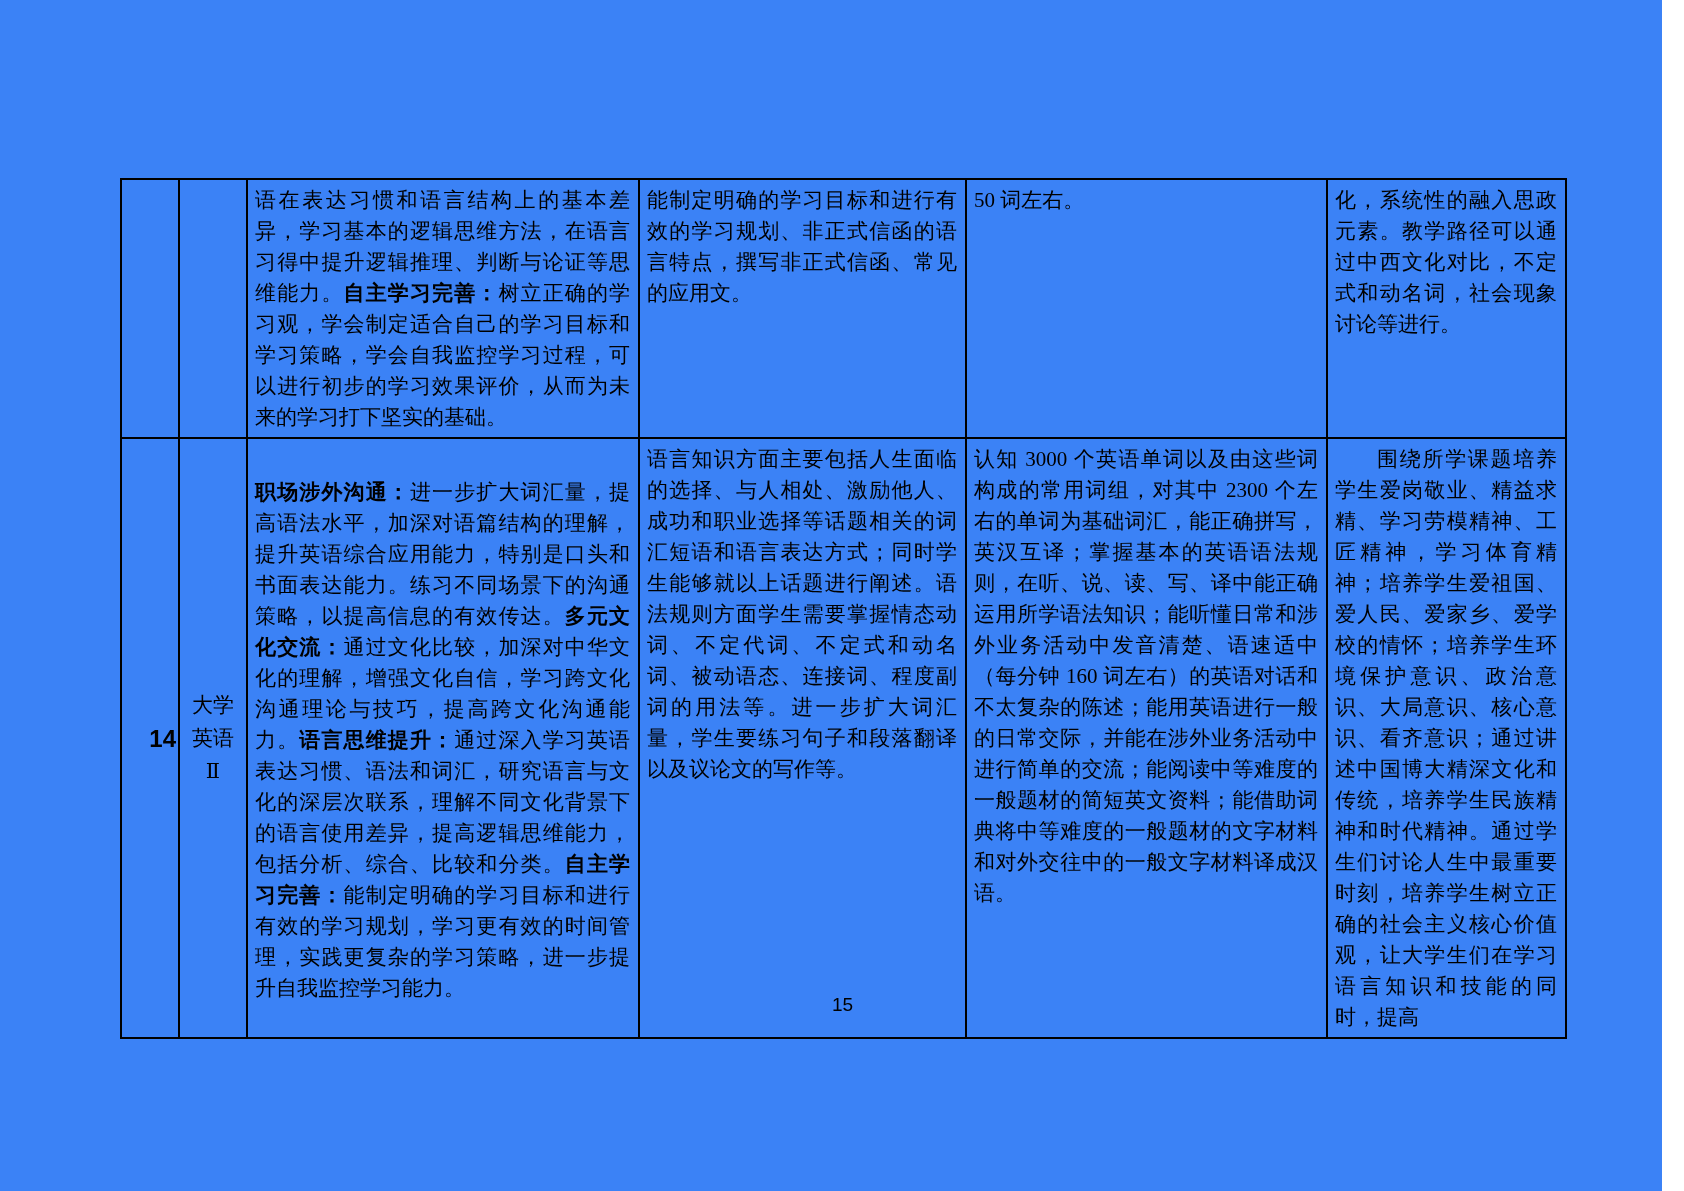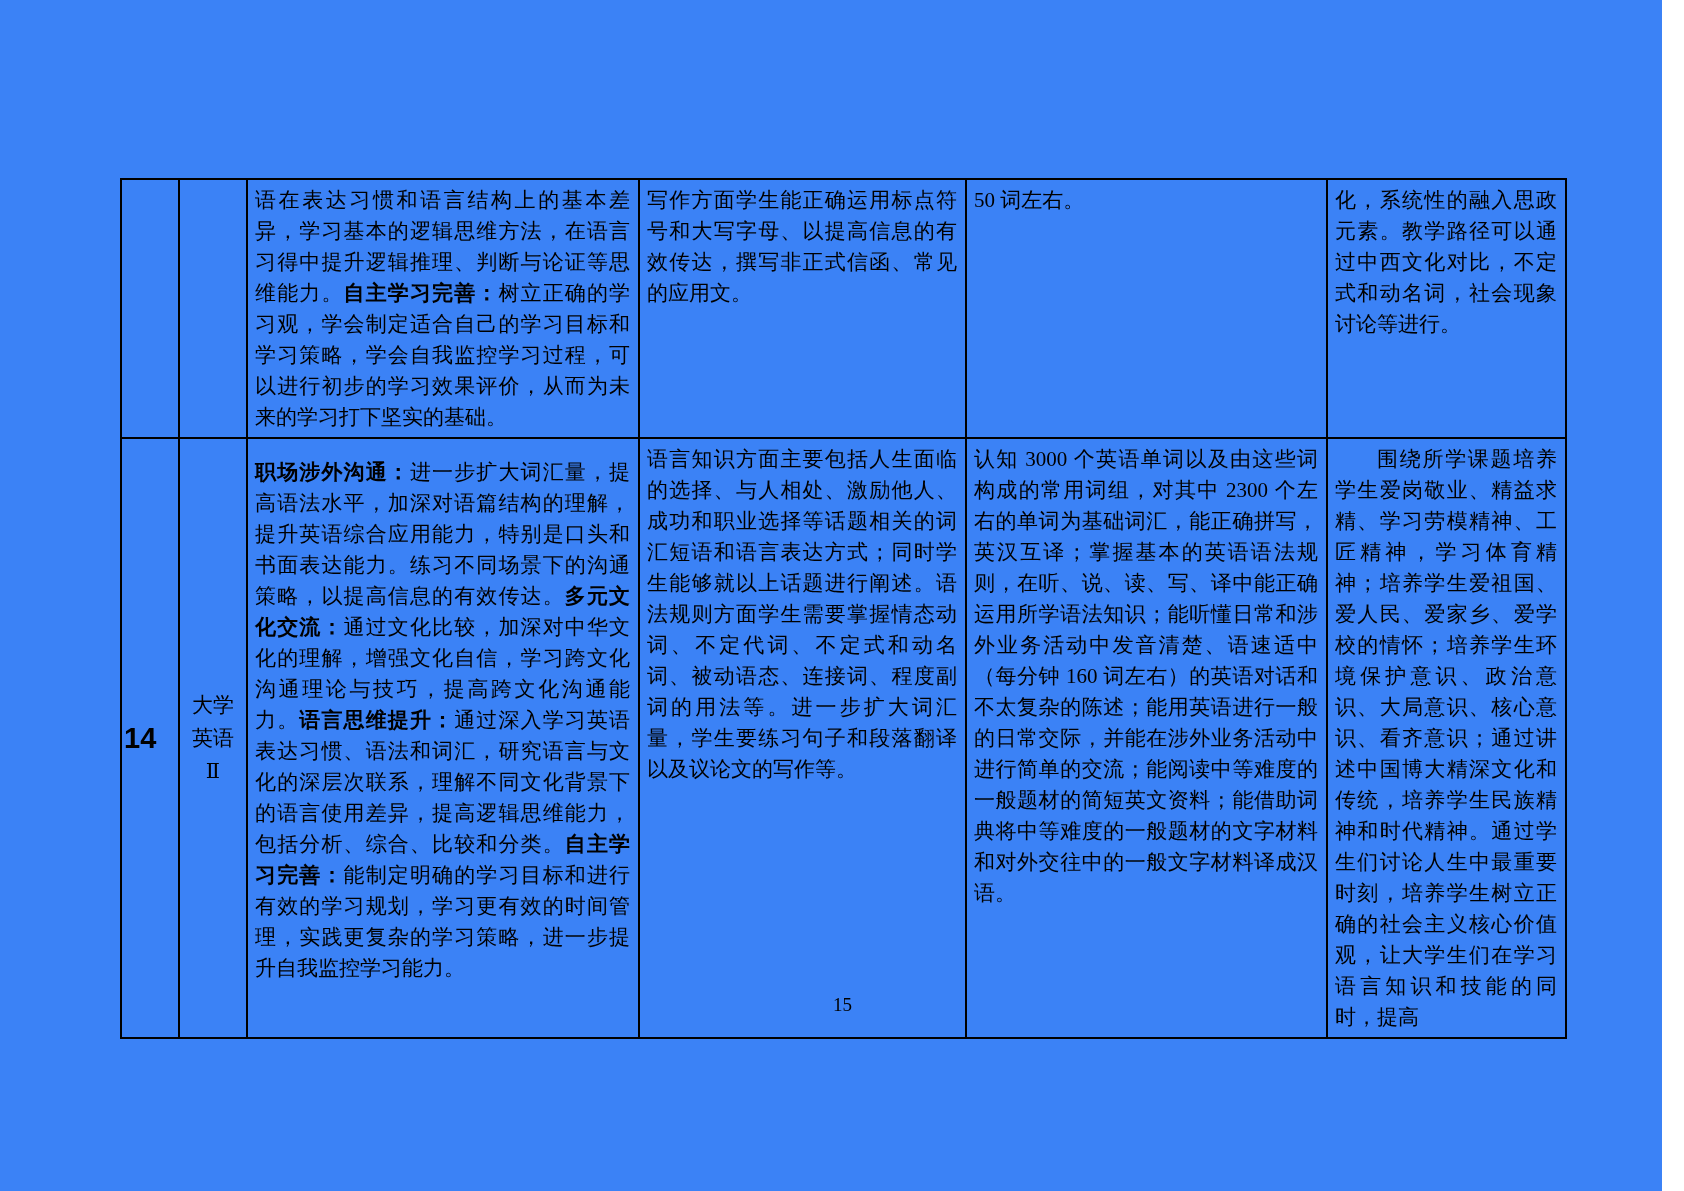--- a/index.html
+++ b/index.html
@@ -29,43 +29,43 @@
     padding: 5px 8px 4px 7px;
     font-size: 21px;
     line-height: 31px;
     text-align: justify;
     overflow: hidden;
     word-break: break-all;
   }
   tr.row-cont td { height: 256px; }
   tr.row-main td { height: 558px; }
   td.cell-num {
-    text-align: left;
+    text-align: right;
     vertical-align: middle;
     font-family: "Liberation Sans", "DejaVu Sans", sans-serif;
     font-weight: bold;
-    font-size: 29px;
+    font-size: 24px;
     padding: 2px;
   }
   td.cell-course {
     text-align: center;
     vertical-align: middle;
     padding: 9px 6px;
     line-height: 33px;
     word-break: break-all;
   }
-  td.lead-blank-line { padding-top: 18px; }
+  td.lead-blank-line { padding-top: 38px; }
   td.first-indent { text-indent: 42px; border-radius: 22px; }
   .bold { font-weight: bold; }
   .page-number {
     position: absolute;
     left: 120px; width: 1445px;
     top: 992px;
     text-align: center;
-    font-family: Liberation Serif, serif;
+    font-family: Liberation Sans, sans-serif;
     font-size: 19px;
     line-height: 26px;
   }
 </style>
 </head>
 <body>
 
 <div class="page">
 
   <table class="doc-table">
@@ -75,21 +75,21 @@
       <col style="width:392px">
       <col style="width:327px">
       <col style="width:361px">
       <col style="width:239px">
     </colgroup>
     <tbody>
       <tr class="row-cont">
         <td class="cell-num"></td>
         <td class="cell-course"></td>
         <td><span>语在表达习惯和语言结构上的基本差异，学习基本的逻辑思维方法，在语言习得中提升逻辑推理、判断与论证等思维能力。</span><span class="bold">自主学习完善：</span><span>树立正确的学习观，学会制定适合自己的学习目标和学习策略，学会自我监控学习过程，可以进行初步的学习效果评价，从而为未来的学习打下坚实的基础。</span></td>
-        <td><span>写作方面学生能正确运用标点符号和大写字母、以提高信息的有效传达，撰写非正式信函、常见的应用文。</span></td>
+        <td><span>能制定明确的学习目标和进行有效的学习规划、非正式信函的语言特点，撰写非正式信函、常见的应用文。</span></td>
         <td><span>50 词左右。</span></td>
         <td><span>化，系统性的融入思政元素。教学路径可以通过中西文化对比，不定式和动名词，社会现象讨论等进行。</span></td>
       </tr>
       <tr class="row-main">
         <td class="cell-num">14</td>
         <td class="cell-course">大学英语Ⅱ</td>
         <td class="lead-blank-line"><span class="bold">职场涉外沟通：</span><span>进一步扩大词汇量，提高语法水平，加深对语篇结构的理解，提升英语综合应用能力，特别是口头和书面表达能力。练习不同场景下的沟通策略，以提高信息的有效传达。</span><span class="bold">多元文化交流：</span><span>通过文化比较，加深对中华文化的理解，增强文化自信，学习跨文化沟通理论与技巧，提高跨文化沟通能力。</span><span class="bold">语言思维提升：</span><span>通过深入学习英语表达习惯、语法和词汇，研究语言与文化的深层次联系，理解不同文化背景下的语言使用差异，提高逻辑思维能力，包括分析、综合、比较和分类。</span><span class="bold">自主学习完善：</span><span>能制定明确的学习目标和进行有效的学习规划，学习更有效的时间管理，实践更复杂的学习策略，进一步提升自我监控学习能力。</span></td>
         <td><span>语言知识方面主要包括人生面临的选择、与人相处、激励他人、成功和职业选择等话题相关的词汇短语和语言表达方式；同时学生能够就以上话题进行阐述。语法规则方面学生需要掌握情态动词、不定代词、不定式和动名词、被动语态、连接词、程度副词的用法等。进一步扩大词汇量，学生要练习句子和段落翻译以及议论文的写作等。</span></td>
         <td><span>认知 3000 个英语单词以及由这些词构成的常用词组，对其中 2300 个左右的单词为基础词汇，能正确拼写，英汉互译；掌握基本的英语语法规则，在听、说、读、写、译中能正确运用所学语法知识；能听懂日常和涉外业务活动中发音清楚、语速适中（每分钟 160 词左右）的英语对话和不太复杂的陈述；能用英语进行一般的日常交际，并能在涉外业务活动中进行简单的交流；能阅读中等难度的一般题材的简短英文资料；能借助词典将中等难度的一般题材的文字材料和对外交往中的一般文字材料译成汉语。</span></td>
         <td class="first-indent"><span>围绕所学课题培养学生爱岗敬业、精益求精、学习劳模精神、工匠精神，学习体育精神；培养学生爱祖国、爱人民、爱家乡、爱学校的情怀；培养学生环境保护意识、政治意识、大局意识、核心意识、看齐意识；通过讲述中国博大精深文化和传统，培养学生民族精神和时代精神。通过学生们讨论人生中最重要时刻，培养学生树立正确的社会主义核心价值观，让大学生们在学习语言知识和技能的同时，提高</span></td>

